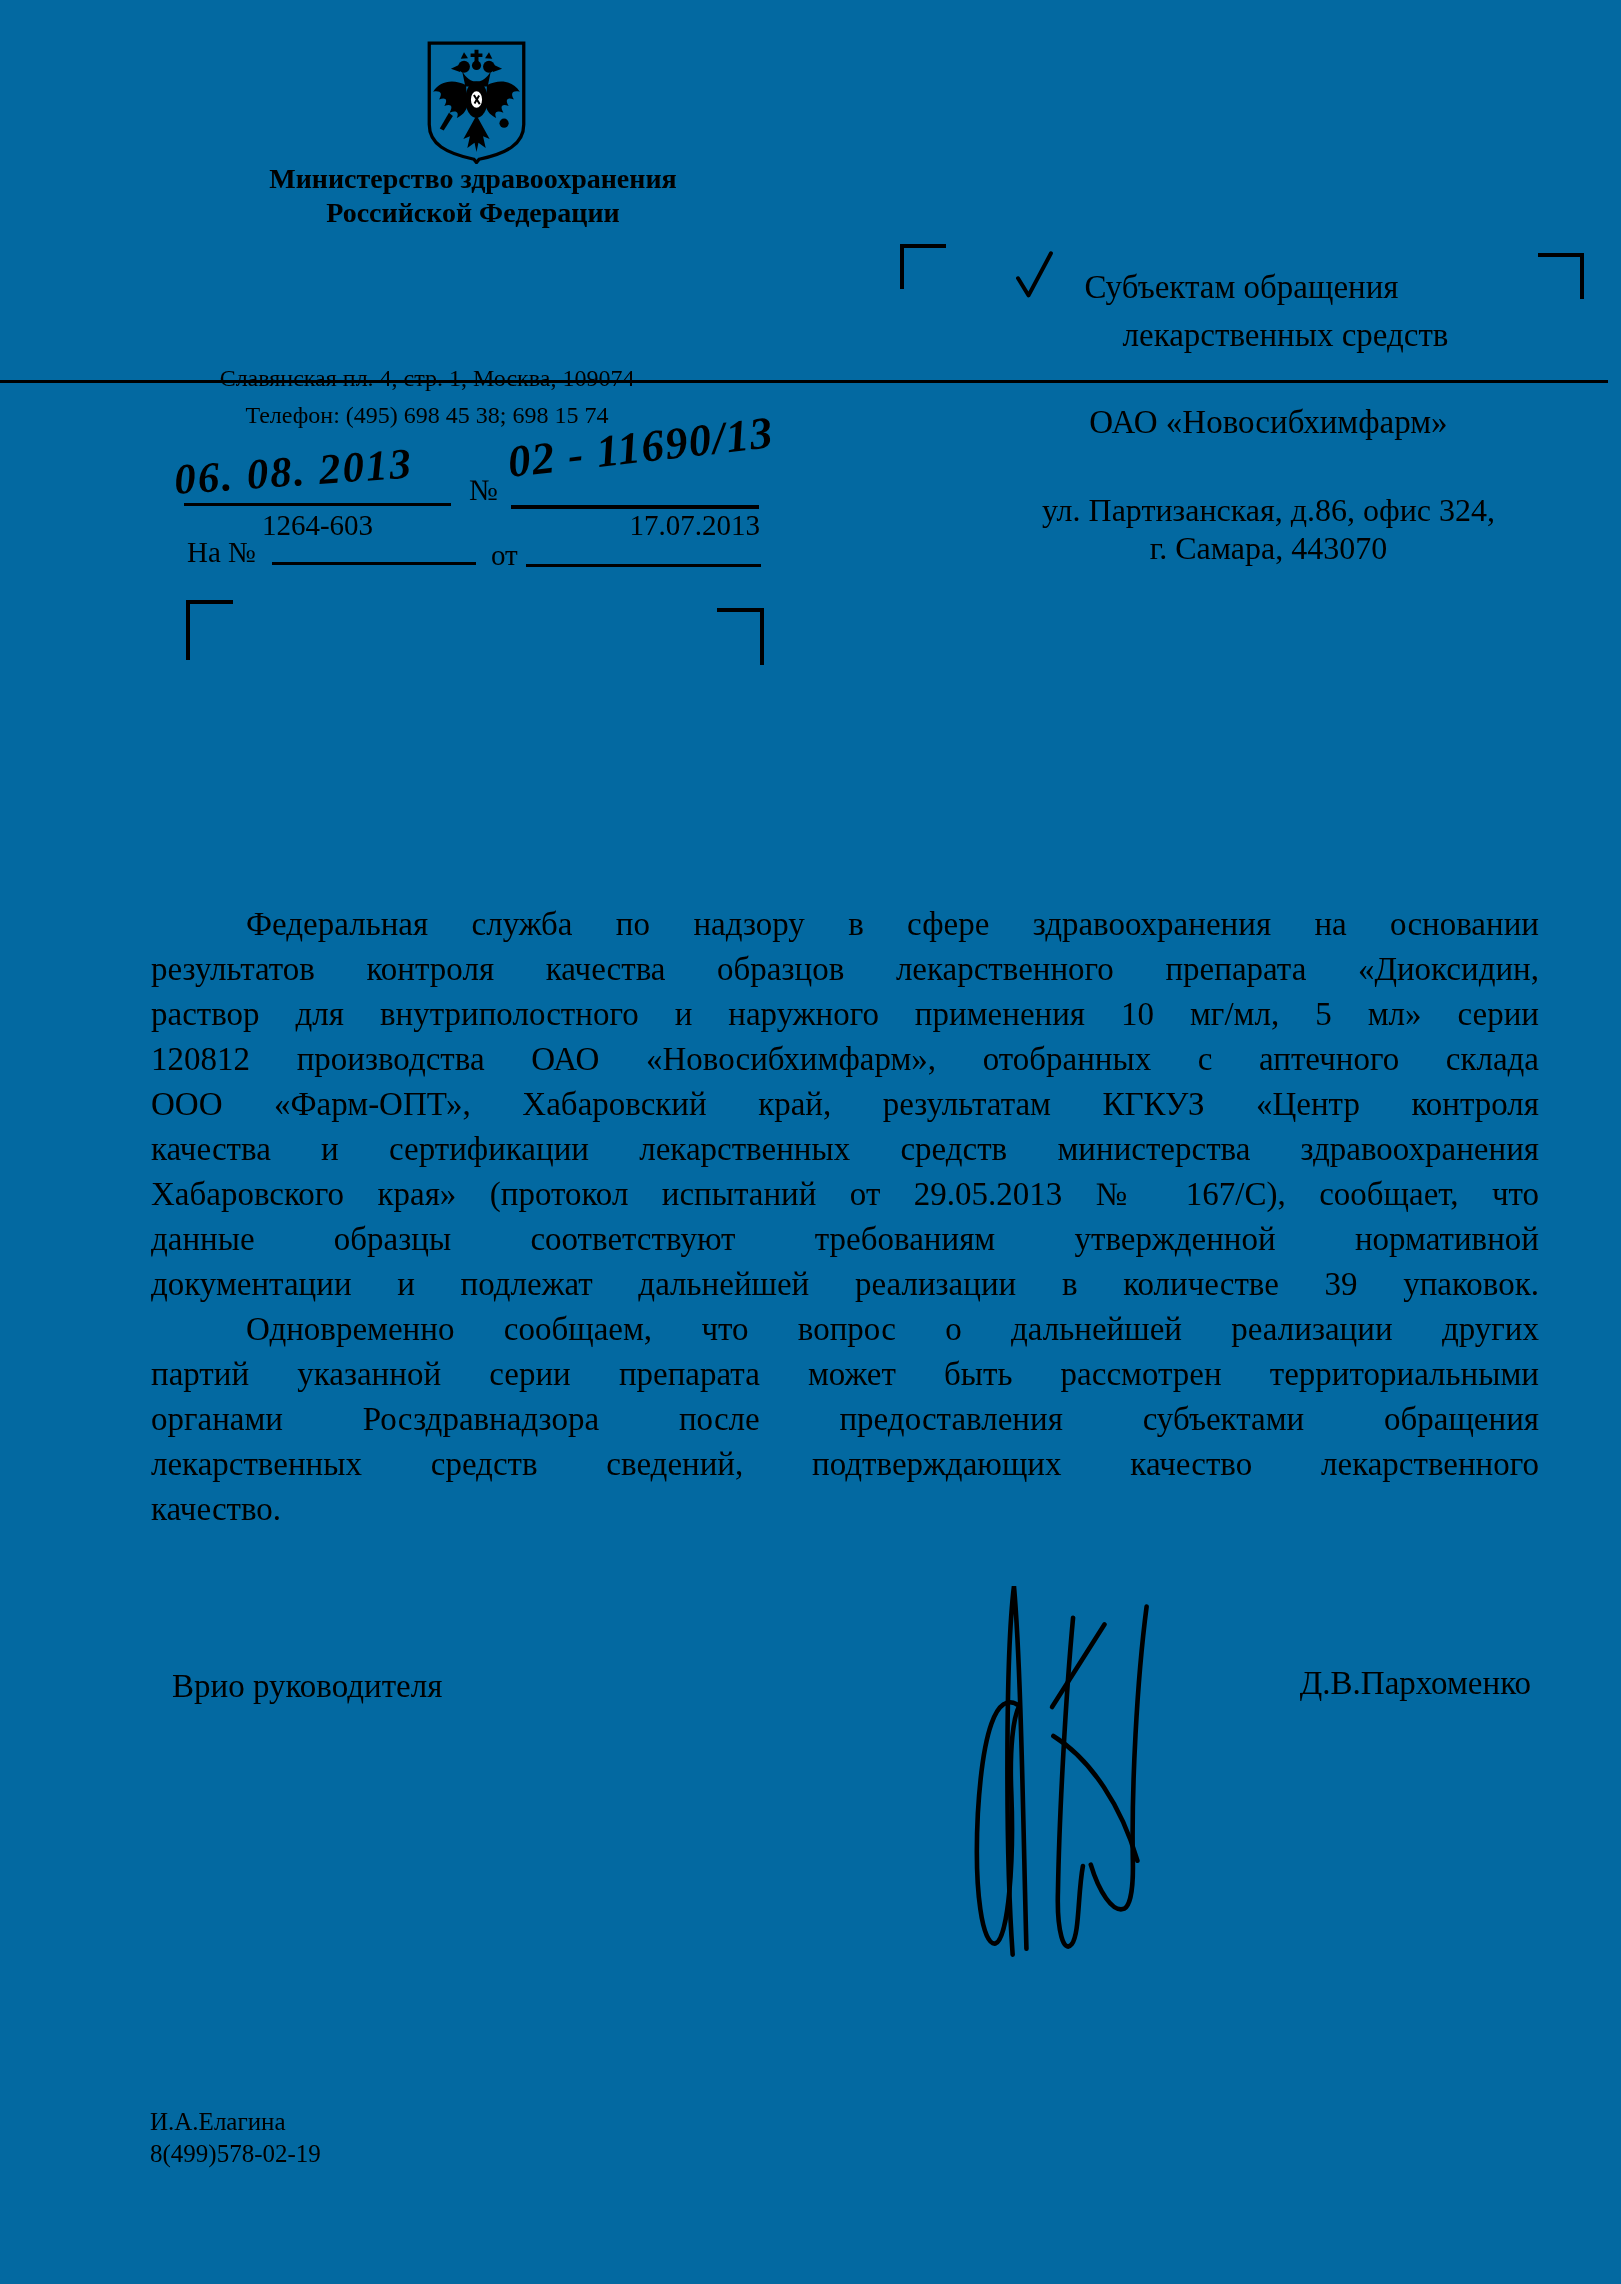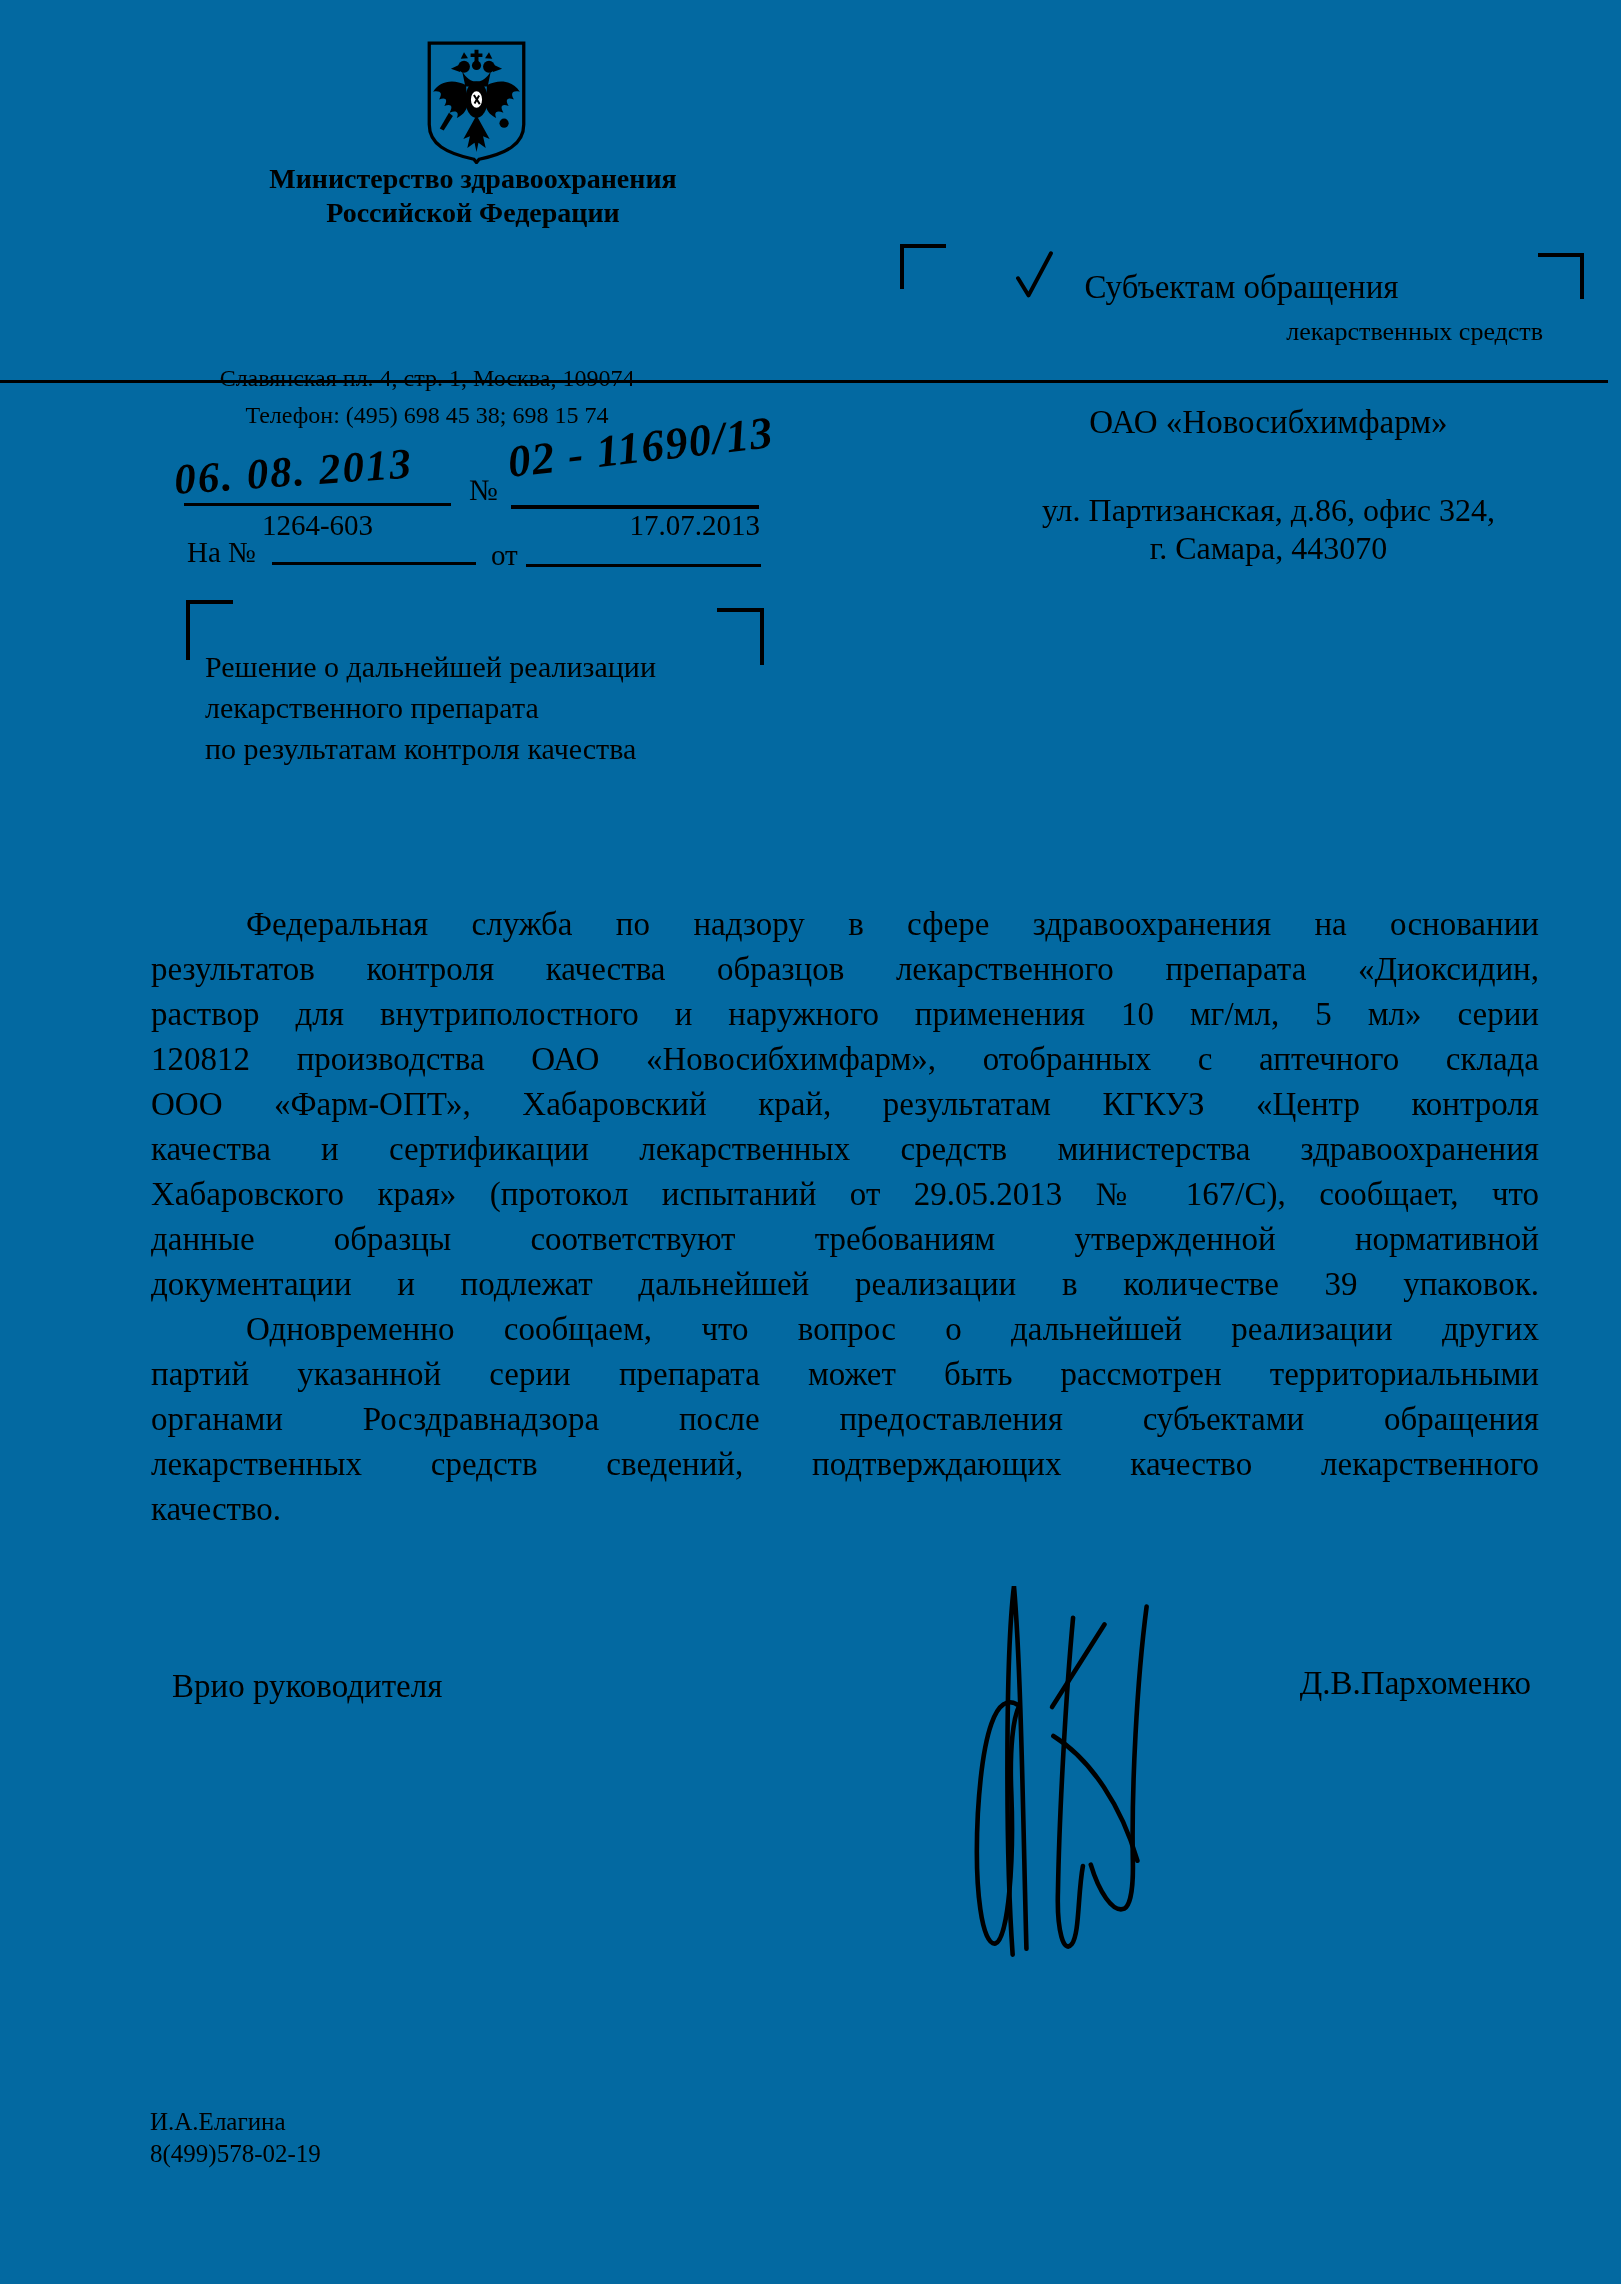--- a/index.html
+++ b/index.html
@@ -31,21 +31,21 @@
   .code-under{left:184px;top:509px;width:267px;font-size:29px;text-align:center;}
   .num-sign{left:469px;top:473px;font-size:30px;}
   .date-under{left:497px;top:509px;width:263px;font-size:29px;text-align:right;}
   .na-no{left:187px;top:536px;font-size:29px;}
   .ot{left:491px;top:539px;font-size:29px;}
   
   .bracket{border:0 solid #000;}
   .b-tl{border-top-width:4px;border-left-width:4px;}
   .b-tr{border-top-width:4px;border-right-width:4px;}
   .rcpt1{left:946px;top:269px;width:591px;font-size:33px;text-align:center;}
-  .rcpt2{left:952px;top:317px;width:591px;font-size:26px;text-align:right;}
+  .rcpt2{left:990px;top:317px;width:591px;font-size:33px;text-align:center;}
   .company{left:966px;top:398px;width:605px;font-size:33px;text-align:center;margin-top:6px;}
   .caddr1{left:966px;top:492px;width:605px;font-size:32px;text-align:center;}
   .caddr2{left:966px;top:530px;width:605px;font-size:32px;text-align:center;}
   
   .subj{left:205px;top:646px;width:539px;font-size:30px;line-height:41px;}
   
   .body-text{left:151px;top:902px;width:1388px;font-size:33px;line-height:45px;}
   .bodyline{text-align:justify;}
   .bodyline.jl{text-align-last:justify;}
   .bodyline.first{text-indent:95px;}
@@ -116,25 +116,20 @@
 
   <div class="abs rcpt1">Субъектам обращения</div>
   <div class="abs rcpt2">лекарственных средств</div>
   <div class="abs company">ОАО «Новосибхимфарм»</div>
   <div class="abs caddr1">ул. Партизанская, д.86, офис 324,</div>
   <div class="abs caddr2">г. Самара, 443070</div>
 
   <div class="abs bracket b-tl" style="left:186px;top:600px;width:43px;height:56px;"></div>
   <div class="abs bracket b-tr" style="left:717px;top:608px;width:43px;height:53px;"></div>
 
-  <div class="abs subj">
-    <div>Решение  о дальнейшей реализации</div>
-    <div>лекарственного препарата</div>
-    <div>по результатам контроля качества</div>
-  </div>
 
   <div class="abs body-text">
     <div>
         <div class="bodyline first jl">Федеральная служба по надзору в сфере здравоохранения на основании</div>
         <div class="bodyline jl">результатов контроля качества образцов лекарственного препарата «Диоксидин,</div>
         <div class="bodyline jl">раствор для внутриполостного и наружного применения 10 мг/мл, 5 мл» серии</div>
         <div class="bodyline jl">120812 производства ОАО «Новосибхимфарм», отобранных с аптечного склада</div>
         <div class="bodyline jl">ООО «Фарм-ОПТ», Хабаровский край, результатам КГКУЗ «Центр контроля</div>
         <div class="bodyline jl">качества и сертификации лекарственных средств министерства здравоохранения</div>
         <div class="bodyline jl">Хабаровского края» (протокол испытаний от 29.05.2013 № 167/С), сообщает, что</div>

